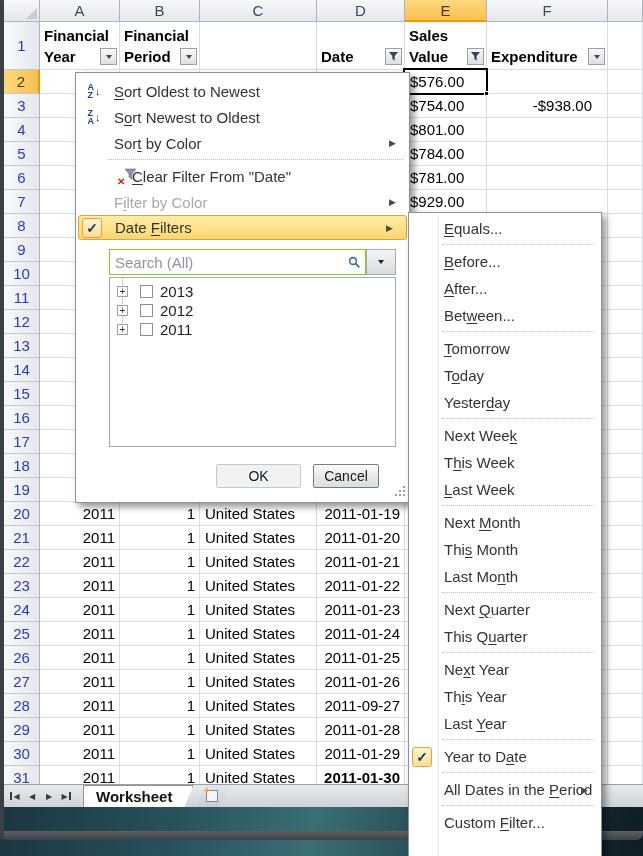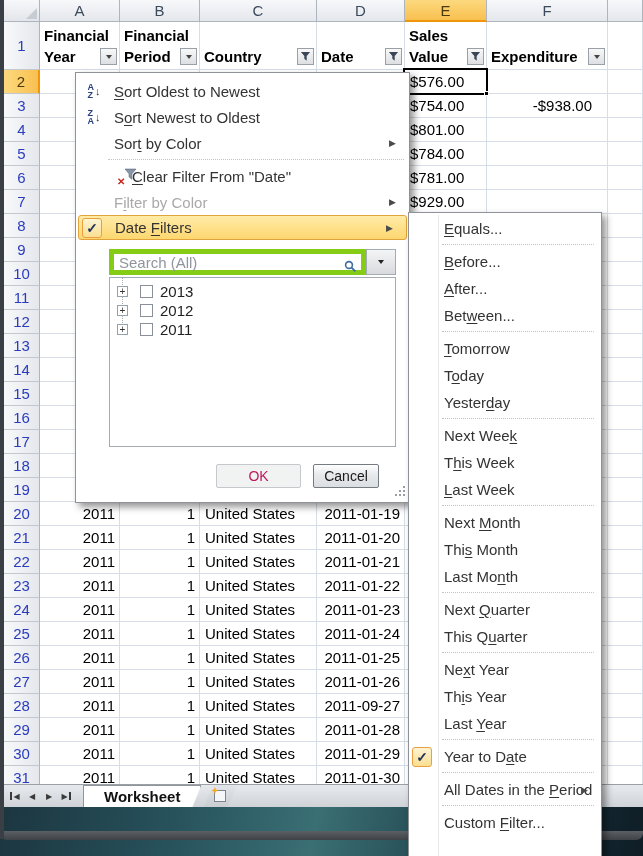--- a/index.html
+++ b/index.html
@@ -67,21 +67,21 @@
   .sarrow{font-size:11px;color:#333;line-height:11px;}
   .cficon{width:18px;height:16px;position:relative;}
   .cficon svg{position:absolute;right:0;top:0;}
   .cfx{position:absolute;left:-2px;bottom:-3px;color:#c3271c;font-weight:bold;font-size:10px;}
   .chk{position:absolute;left:5px;top:50%;transform:translateY(-50%);width:20px;height:20px;
     border:1px solid #ec9f3e;border-radius:3px;background:linear-gradient(#fdf4d2,#fbdf92);
     color:#1d335e;font-weight:bold;font-size:14px;display:flex;align-items:center;justify-content:center;}
   .mi.hl .chk{left:3px;}
   #date-submenu .chk{left:3px;}
   
-  .search-wrap{position:absolute;left:33px;top:176px;width:257px;height:26px;border:5px solid #84cc16;background:#fff;}
+  .search-wrap{position:absolute;left:33px;top:176px;width:257px;height:26px;border:1px solid #84cc16;background:#fff;}
   .search-wrap input{width:100%;height:100%;border:none;outline:none;padding:0 24px 0 5px;
     font-size:15px;font-family:"Liberation Sans",sans-serif;color:#333;background:transparent;}
   .search-wrap input::placeholder{color:#8f959e;opacity:1;}
   .mag{position:absolute;right:4px;top:5px;}
   .search-drop{position:absolute;left:290px;top:176px;width:30px;height:26px;border:1px solid #a3abb5;
     background:linear-gradient(#f4f5f6,#d8dade);display:flex;align-items:center;justify-content:center;}
   .search-drop .dda{border-top-color:#222;}
   .listbox{position:absolute;left:33px;top:204px;width:287px;height:170px;border:1px solid #a3abb5;
     background:#fff;padding-top:4px;overflow:hidden;}
   .titem{height:19px;position:relative;display:flex;align-items:center;font-size:15px;color:#222;}
@@ -89,37 +89,37 @@
     font-size:10px;line-height:9px;text-align:center;color:#333;}
   .stub{position:absolute;left:8px;top:9px;width:12px;border-top:1px dotted #a7afb8;}
   .titem.year::before{content:"";position:absolute;left:12px;top:-5px;height:10px;border-left:1px dotted #a7afb8;}
   .cb{position:absolute;left:22px;width:13px;height:13px;border:1px solid #8a9099;background:#fff;}
   .cb2{left:30px;}
   .tlabel{margin-left:42px;}
   .tl2{margin-left:50px;}
   
   .btn{position:absolute;top:391px;height:24px;font-size:14px;display:flex;align-items:center;
     justify-content:center;border-radius:2px;}
-  .ok{left:140px;width:85px;background:#f1f2f2;border:1px solid #c6c9cc;color:#be185d;}
+  .ok{left:140px;width:85px;background:#f1f2f2;border:1px solid #c6c9cc;color:#0f172a;}
   .cancel{left:237px;width:66px;background:linear-gradient(#fefefe,#e7e9eb 45%,#dcdfe2);
     border:1px solid #757b82;color:#1a1a1a;}
   .grip{position:absolute;right:4px;bottom:4px;width:12px;height:12px;}
   .grip::before{content:"";position:absolute;width:2px;height:2px;background:#989ea5;right:0;top:0;
     box-shadow:-4px 4px 0 #989ea5,0 4px 0 #989ea5,0 8px 0 #989ea5,-4px 8px 0 #989ea5,-8px 8px 0 #989ea5;}
   
   .tabbar{position:absolute;left:4px;top:784px;width:639px;height:23px;
     background:linear-gradient(#e7eaed,#cfd3d8);border-top:1px solid #9aa0a6;
     display:flex;align-items:stretch;z-index:4;}
   .navs{display:flex;align-items:center;padding:0 3px;gap:1px;}
   .navbtn{width:16px;height:18px;display:flex;align-items:center;justify-content:center;
     font-size:8px;color:#3a3a3a;gap:1px;}
   .navbar{width:2px;height:8px;background:#3a3a3a;}
   .sheettab{margin-left:6px;background:#fff;border:1px solid #8f959b;border-bottom:none;
     clip-path:polygon(0 0,100% 0,calc(100% - 9px) 100%,0 100%);
-    padding:0 20px 0 20px;font-weight:bold;font-size:15px;color:#111;
+    padding:0 20px 0 12px;font-weight:bold;font-size:15px;color:#111;
     display:flex;align-items:center;height:100%;}
   .instab{width:34px;height:100%;margin-left:2px;background:linear-gradient(#e2e5e9,#c9cdd2);
     clip-path:polygon(10px 0,100% 0,calc(100% - 10px) 100%,0 100%);
     display:flex;align-items:center;justify-content:center;position:relative;}
   .pageic{width:12px;height:12px;background:#f4f6f8;border:1px solid #7f858c;position:relative;}
   .star{position:absolute;left:-4px;top:-4px;width:7px;height:7px;background:#f5a623;
     clip-path:polygon(50% 0,63% 37%,100% 50%,63% 63%,50% 100%,37% 63%,0 50%,37% 37%);}
   .statusbar{position:absolute;left:4px;top:807px;width:639px;height:24px;
     background:linear-gradient(#f0f2f3,#d9dcdf);border-top:1px solid #a8adb3;
     display:flex;align-items:center;font-size:14px;color:#333;z-index:4;}
@@ -162,30 +162,20 @@
           <div class="hl1">Financial</div>
           <div class="hline2">
             <span>Period</span>
             <div class="fbtn">
               <span class="dda"></span>
             </div>
           </div>
         </div>
         <div class="hcell" style="width: 117px;">
           <div class="hl1"></div>
-          <div class="hline2">
-            <span>Country</span>
-            <div class="fbtn">
-              <span class="fun">
-                <svg width="11" height="11" viewBox="0 0 12 12">
-                  <path d="M1 1h10L7.3 5.4v5.2L4.7 8.4V5.4Z" fill="#3a4656"></path>
-                </svg>
-              </span>
-            </div>
-          </div>
         </div>
         <div class="hcell" style="width: 88px;">
           <div class="hl1"></div>
           <div class="hline2">
             <span>Date</span>
             <div class="fbtn">
               <span class="fun">
                 <svg width="11" height="11" viewBox="0 0 12 12">
                   <path d="M1 1h10L7.3 5.4v5.2L4.7 8.4V5.4Z" fill="#3a4656"></path>
                 </svg>
@@ -506,21 +496,21 @@
           <div class="cell ar" style="width: 88px;">2011-01-29</div>
           <div class="cell al" style="width: 82px;"></div>
           <div class="cell ar fpad" style="width: 121px;"></div>
           <div class="cell" style="width: 35px;"></div>
         </div>
         <div class="grow">
           <div class="rh">31</div>
           <div class="cell ar" style="width: 80px;">2011</div>
           <div class="cell ar" style="width: 80px;">1</div>
           <div class="cell al" style="width: 117px;">United States</div>
-          <div class="cell ar" style="width: 88px;">2011-01-30</div>
+          <div class="cell ar" style="width: 88px; font-weight: bold;">2011-01-30</div>
           <div class="cell al" style="width: 82px;"></div>
           <div class="cell ar fpad" style="width: 121px;"></div>
           <div class="cell" style="width: 35px;"></div>
         </div>
       </div>
     <div class="sel-cell">
       <div class="fill-handle"></div>
     </div>
   </div>
 

